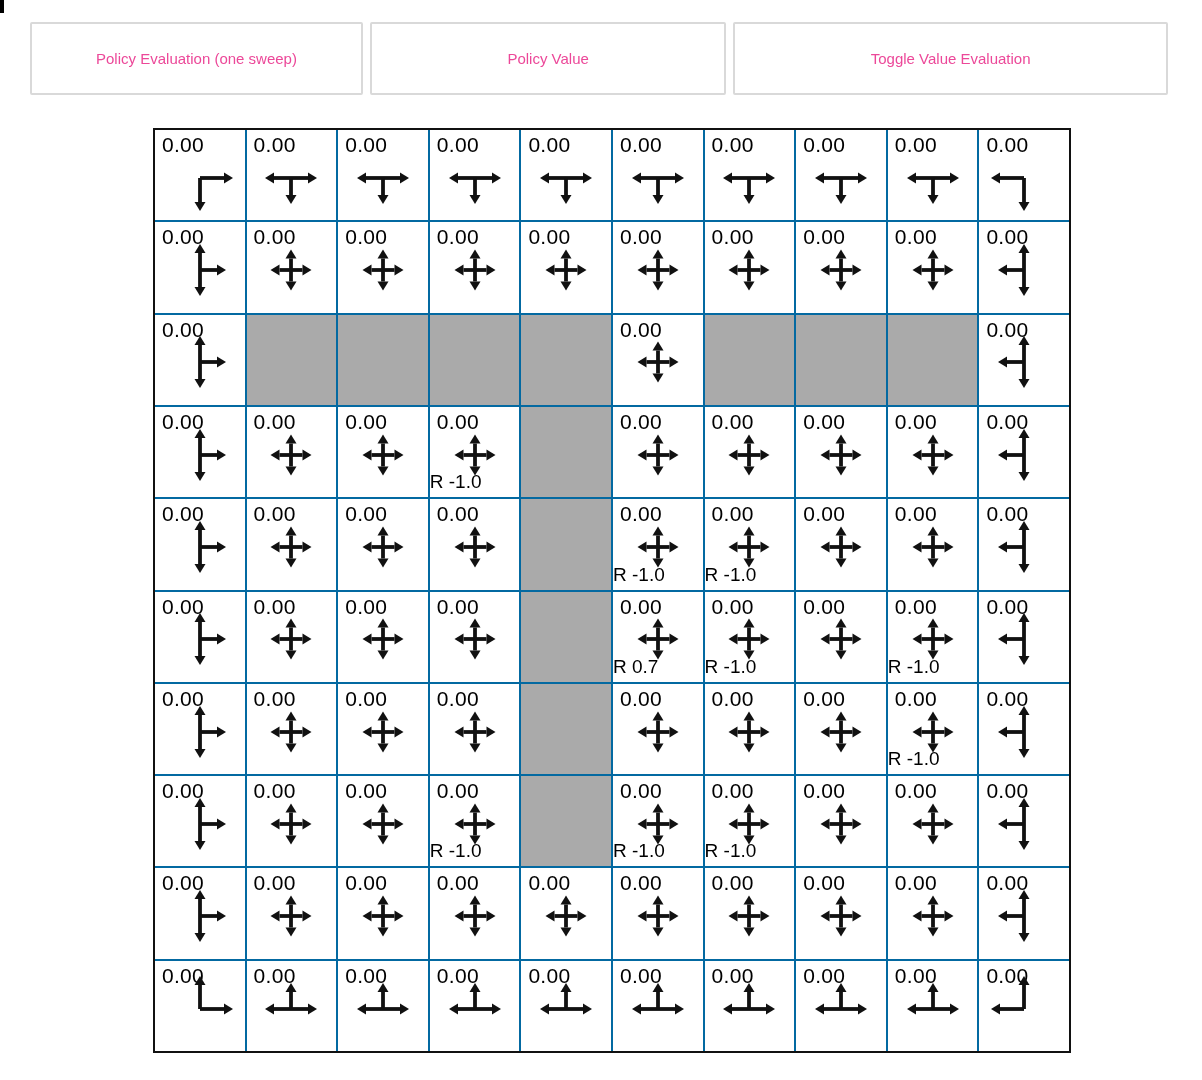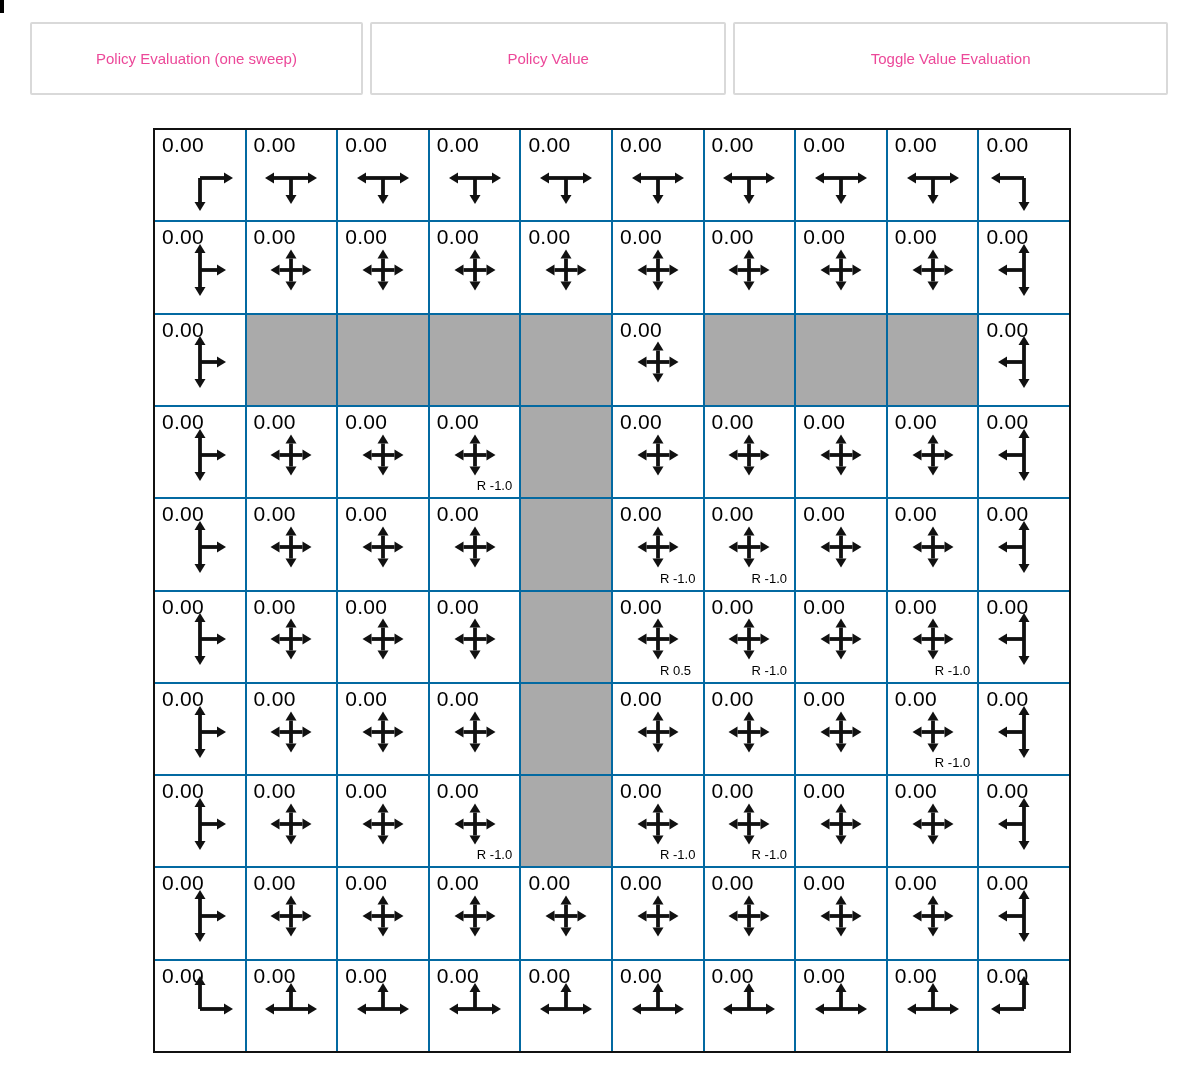--- a/index.html
+++ b/index.html
@@ -45,24 +45,23 @@
   }
   .cell { background: #ffffff; position: relative; }
   .cell.wall { background: #aaaaaa; }
   .val {
     position: absolute; top: 3px; left: 7px;
     font-size: 21px; color: #000000;
     letter-spacing: 0.3px;
     white-space: nowrap;
   }
   .rew {
-    position: absolute; bottom: 4px; left: 18px;
-    font-size: 13px; color: #000000;
+    position: absolute; bottom: 4px; left: 0;
+    font-size: 19px; color: #000000;
     white-space: nowrap;
-    padding-left: 29px;
   }
   .arrows {
     position: absolute; left: 50%; top: 53%;
     transform: translate(-50%, -50%);
     pointer-events: none;
   }
 </style>
 </head>
 <body>
 
@@ -636,21 +635,21 @@
       <svg width="68" height="68" viewBox="-34 -34 68 68" class="arrows">
         <line x1="0" y1="0" x2="0" y2="-11.5" stroke="#111111" stroke-width="3.8"></line>
         <polygon points="0,-20.5 5.5,-11.5 -5.5,-11.5" fill="#111111"></polygon>
         <line x1="0" y1="0" x2="-11.5" y2="0" stroke="#111111" stroke-width="3.8"></line>
         <polygon points="-20.5,0 -11.5,-5.5 -11.5,5.5" fill="#111111"></polygon>
         <line x1="0" y1="0" x2="11.5" y2="0" stroke="#111111" stroke-width="3.8"></line>
         <polygon points="20.5,0 11.5,5.5 11.5,-5.5" fill="#111111"></polygon>
         <line x1="0" y1="0" x2="0" y2="11.5" stroke="#111111" stroke-width="3.8"></line>
         <polygon points="0,20.5 -5.5,11.5 5.5,11.5" fill="#111111"></polygon>
       </svg>
-      <span class="rew">R 0.5</span>
+      <span class="rew">R 0.7</span>
     </div>
     <div class="cell">
       <span class="val">0.00</span>
       <svg width="68" height="68" viewBox="-34 -34 68 68" class="arrows">
         <line x1="0" y1="0" x2="0" y2="-11.5" stroke="#111111" stroke-width="3.8"></line>
         <polygon points="0,-20.5 5.5,-11.5 -5.5,-11.5" fill="#111111"></polygon>
         <line x1="0" y1="0" x2="-11.5" y2="0" stroke="#111111" stroke-width="3.8"></line>
         <polygon points="-20.5,0 -11.5,-5.5 -11.5,5.5" fill="#111111"></polygon>
         <line x1="0" y1="0" x2="11.5" y2="0" stroke="#111111" stroke-width="3.8"></line>
         <polygon points="20.5,0 11.5,5.5 11.5,-5.5" fill="#111111"></polygon>

